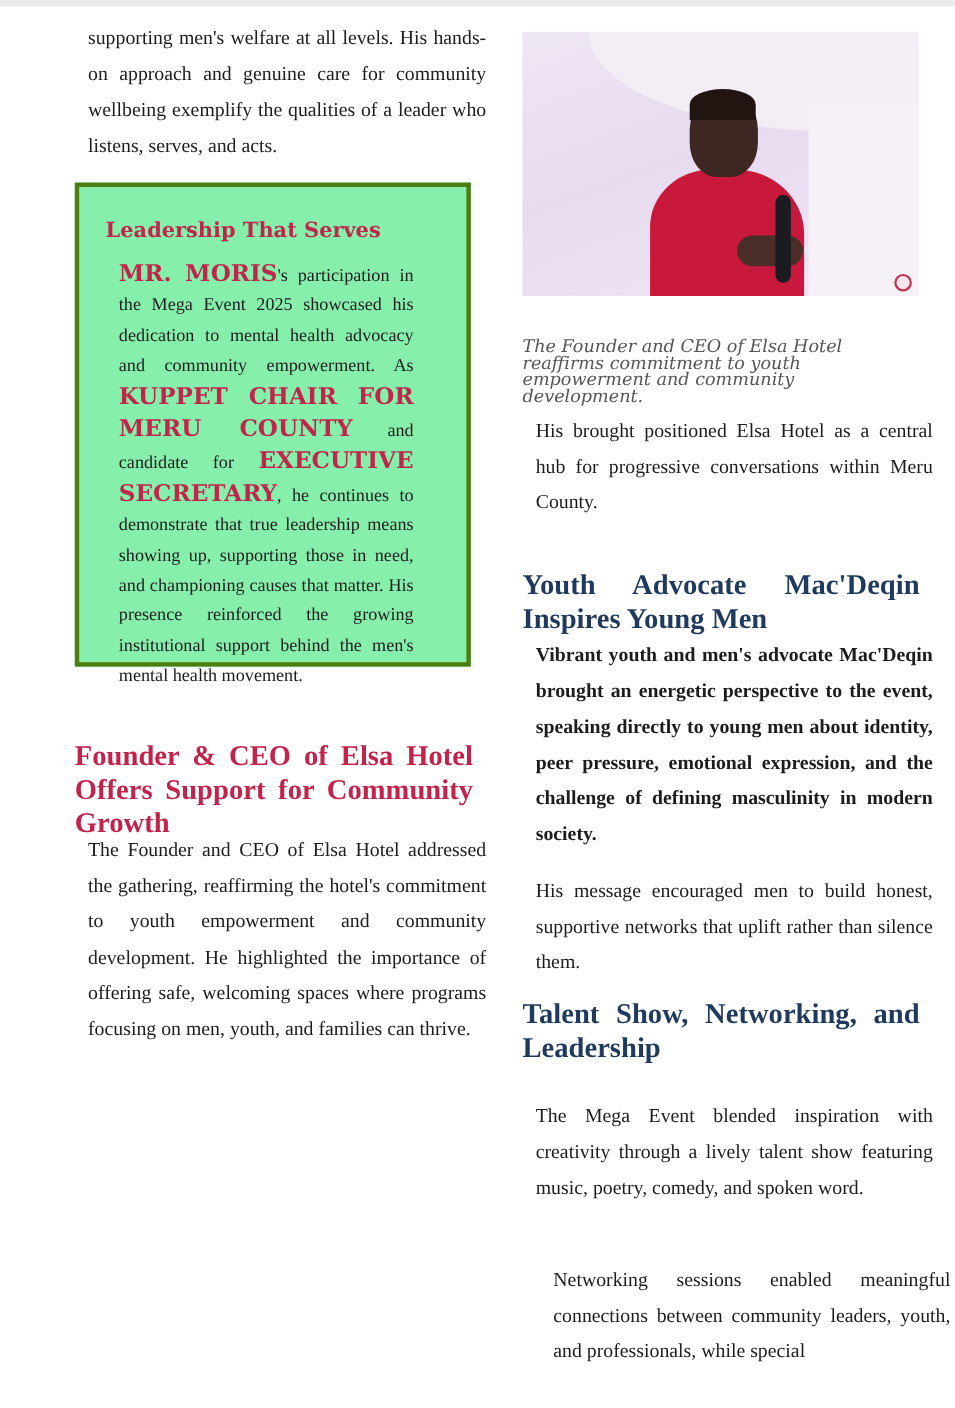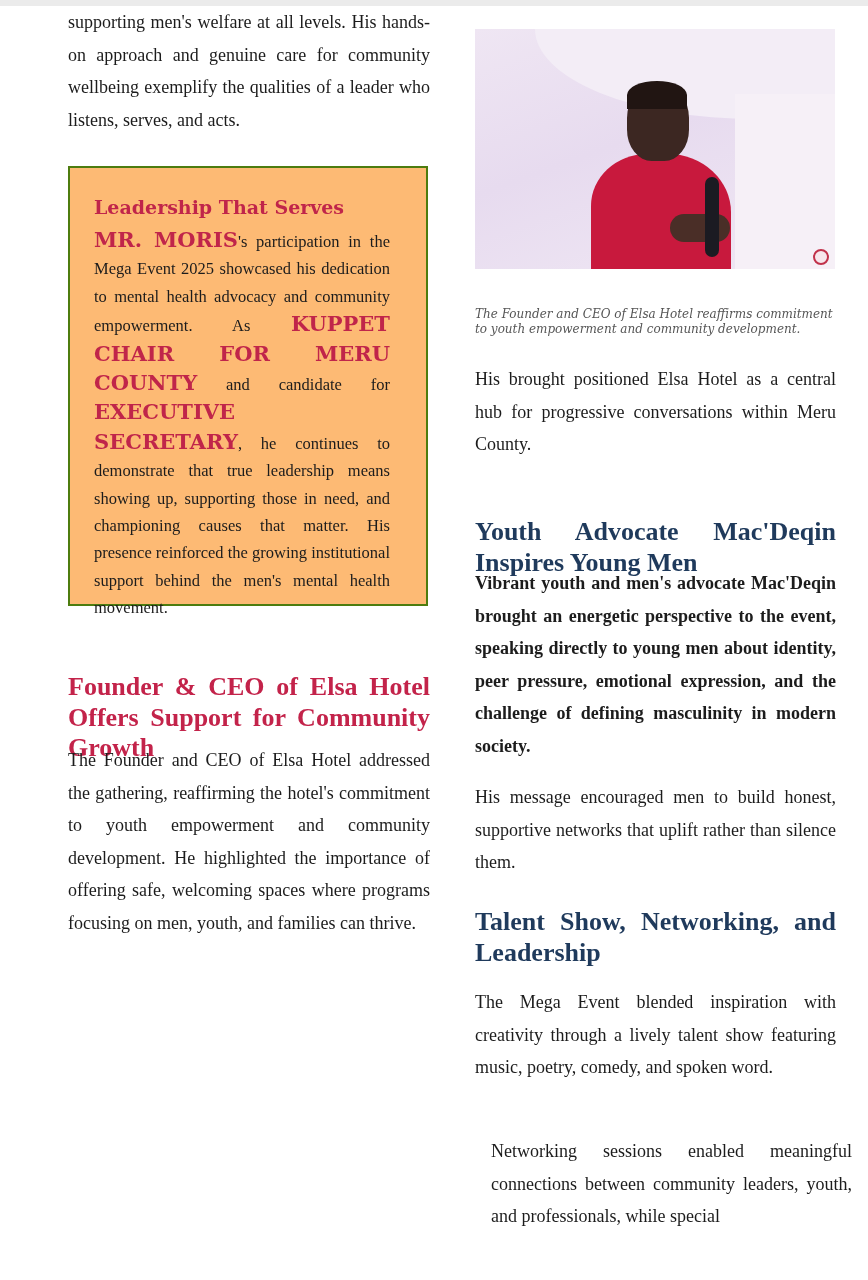--- a/index.html
+++ b/index.html
@@ -7,27 +7,27 @@
     width: 868px; height: 1280px; overflow: hidden; background: #ffffff;
     font-family: "DejaVu Serif", "Liberation Serif", serif; color: #1a1a1a;
     position: relative;
   }
   .topbar { position: absolute; left: 0; top: 0; width: 868px; height: 6px; background: #ebebeb; }
   .col { position: absolute; top: 0; }
   .col-left { left: 68px; width: 362px; }
   .col-right { left: 475px; width: 361px; }
   .p {
     font-family: "Liberation Serif", "DejaVu Serif", serif;
-    font-size: 18px; line-height: 32.5px; text-align: justify; margin: 0; color: #1c1c1c;
+    font-size: 18px; line-height: 32.5px; text-align: justify; margin: 12px; color: #1c1c1c;
   }
   .p-left-top { position: absolute; top: 6px; left: 0; width: 362px; }
   .callout {
     position: absolute; top: 166px; left: 0; width: 360px; height: 440px;
     box-sizing: border-box;
-    background: #fdba74; border: 2px solid #4d7c0f;
+    background: #86efac; border: 4px solid #4d7c0f;
     padding: 18px 36px 0 24px;
   }
   .callout-title {
     font-family: "DejaVu Serif", serif; font-weight: bold; color: #c0254a;
     font-size: 19px; margin: 8px 0 6px 0; line-height: 26px;
   }
   .callout .p { font-size: 16.5px; line-height: 27.4px; }
   .hl { color: #c0254a; font-weight: bold; font-family: "DejaVu Serif", serif; font-size: 21px; }
   .h2 {
     font-family: "Liberation Serif", "DejaVu Serif", serif; font-weight: bold;
@@ -45,21 +45,21 @@
   .photo .wall-right { position: absolute; right: 0; top: 65px; width: 100px; height: 175px; background: #f6f0f7; }
   .photo .ceiling { position: absolute; left: 60px; top: 0; width: 300px; height: 90px; background: #f3edf6; border-bottom-left-radius: 220px 90px; }
   .photo .head { position: absolute; left: 152px; top: 54px; width: 62px; height: 78px; border-radius: 45% 45% 40% 40%; background: #3c2722; }
   .photo .hair { position: absolute; left: 152px; top: 52px; width: 60px; height: 28px; border-radius: 50% 50% 0 0; background: #211512; }
   .photo .body { position: absolute; left: 116px; top: 125px; width: 140px; height: 130px; border-radius: 40% 45% 0 0; background: #c8193d; }
   .photo .arm { position: absolute; left: 195px; top: 185px; width: 60px; height: 28px; border-radius: 14px; background: #4a2e27; }
   .photo .mic { position: absolute; left: 230px; top: 148px; width: 14px; height: 80px; border-radius: 7px; background: #1b1b22; }
   .photo .logo { position: absolute; left: 338px; top: 220px; width: 12px; height: 12px; border-radius: 50%; border: 2px solid #c1324b; background: #f7e6ec; }
   .caption {
     position: absolute; top: 307px; left: 0; width: 361px;
-    font-family: "DejaVu Serif", serif; font-style: italic; font-size: 12px;
+    font-family: "DejaVu Serif", serif; font-style: italic; font-size: 16px;
     line-height: 15px; color: #555;
   }
   .p-r1 { position: absolute; top: 363px; left: 0; width: 361px; }
   .h2-r1 { position: absolute; top: 488px; left: 0; width: 361px; text-align-last: left; margin-top: 29px; }
   .p-r2 { position: absolute; top: 567px; left: 0; width: 361px; font-weight: bold; }
   .p-r3 { position: absolute; top: 781px; left: 0; width: 361px; }
   .h2-r2 { position: absolute; top: 907px; left: 0; width: 361px; text-align-last: left; }
   .p-r4 { position: absolute; top: 986px; left: 0; width: 361px; }
   .p-r5 { position: absolute; top: 1135px; left: 16px; width: 361px; }
 </style>

